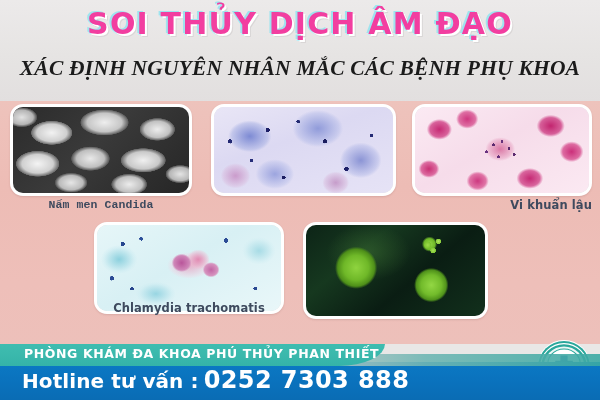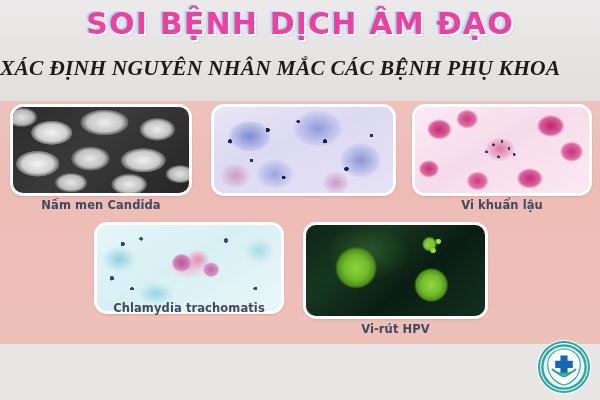--- a/index.html
+++ b/index.html
@@ -34,20 +34,21 @@
     -webkit-text-stroke:0px;
     text-shadow:
        -2px -1px 0 #9fe4ef,
         2px  2px 0 #ffffff,
         3px  3px 0 #d9d6d6,
        -1px  1px 0 #bff0f7;
     white-space:nowrap;
   }
   .title-sub {
     position:absolute; left:0; top:56px; width:600px;
+    text-align:center;
     font-family:"Liberation Serif", serif;
     font-style:italic;
     font-weight:bold;
     font-size:21.5px;
     letter-spacing:0.2px;
     color:#1b1b1b;
     white-space:nowrap;
   }
 
   
@@ -73,25 +74,25 @@
     font-family:"DejaVu Sans", sans-serif;
     font-weight:bold;
     font-size:11.5px;
     color:#3e4a5e;
     letter-spacing:.1px;
     white-space:nowrap;
   }
 
   
   #p-candida  { left:10px;  top:104px; width:182px; height:92px; }
-  #c-candida  { left:10px;  top:198px; width:182px; }
+  #c-candida  { left:10px;  top:198px; width:182px;font-family:Liberation Mono, monospace; }
   #p-trung    { left:211px; top:104px; width:185px; height:92px; }
   #c-trung    { left:211px; top:198px; width:185px; }
   #p-vikhuan  { left:412px; top:104px; width:180px; height:92px; }
-  #c-vikhuan  { left:412px; top:198px; width:180px; }
+  #c-vikhuan  { left:412px; top:198px; width:180px;text-align:right; }
 
   #p-chlamydia{ left:94px;  top:222px; width:190px; height:92px; }
   #c-chlamydia{ left:94px;  top:301px; width:190px; }
   #p-hpv      { left:303px; top:222px; width:185px; height:97px; }
   #c-hpv      { left:303px; top:322px; width:185px; }
 
   
   .tex-candida {
     background:
       radial-gradient(ellipse 26px 15px at 22% 30%, #f2f2f2 0%,#cfcfcf 58%,#6d6d6d 78%,rgba(0,0,0,0) 80%),
@@ -222,21 +223,21 @@
   
   .caption.occluded { z-index:1; }
   .footer { z-index:5; }
 </style>
 </head>
 <body>
 
 <div id="poster">
 
   <div class="header">
-    <div class="title-main">SOI BỆNH DỊCH ÂM ĐẠO</div>
+    <div class="title-main">SOI THỦY DỊCH ÂM ĐẠO</div>
     <div class="title-sub">XÁC ĐỊNH NGUYÊN NHÂN MẮC CÁC BỆNH PHỤ KHOA</div>
   </div>
 
   <div class="body-pink"></div>
 
   <div class="panel" id="p-candida">
     <div class="img tex-candida"></div>
   </div>
   <div class="caption" id="c-candida">Nấm men Candida</div>
 
@@ -250,22 +251,31 @@
   <div class="caption" id="c-vikhuan">Vi khuẩn lậu</div>
 
   <div class="panel" id="p-chlamydia">
     <div class="img tex-chlamydia"></div>
   </div>
   <div class="caption occluded" id="c-chlamydia">Chlamydia trachomatis</div>
 
   <div class="panel" id="p-hpv">
     <div class="img tex-hpv"></div>
   </div>
-  <div class="caption" id="c-hpv">Vi-rút HPV</div>
-
+
+  <div class="footer">
+    <div class="footer-blue"></div>
+    <div class="footer-teal2"></div>
+    <div class="footer-teal">
+      <div class="clinic-name">PHÒNG KHÁM ĐA KHOA PHÚ THỦY PHAN THIẾT</div>
+    </div>
+    <div class="hotline">
+      <span class="lbl">Hotline tư vấn :</span><span class="num">0252 7303 888</span>
+    </div>
+  </div>
 
   <svg class="logo" viewBox="0 0 56 56">
     <circle cx="28" cy="28" r="27" fill="#ffffff"></circle>
     <circle cx="28" cy="28" r="26" fill="#2aa79b"></circle>
     <circle cx="28" cy="28" r="20.5" fill="#eaf7f5"></circle>
     <path d="M28 10 C18 10 10 18 12 29 C14 40 22 45 28 46 C34 45 42 40 44 29 C46 18 38 10 28 10 Z" fill="#ffffff" stroke="#2aa79b" stroke-width="1.2"></path>
     <path d="M24.4 16.5 h7.2 v5.2 h5.2 v7.2 h-5.2 v5.2 h-7.2 v-5.2 h-5.2 v-7.2 h5.2 z" fill="#1766b3"></path>
     <path d="M16 30 q12 11 24 0" fill="none" stroke="#2aa79b" stroke-width="2.2"></path>
     <path d="M22 34 q6 7 12 0" fill="none" stroke="#2aa79b" stroke-width="1.6"></path>
     <circle cx="28" cy="28" r="23.4" fill="none" stroke="#ffffff" stroke-width="1.1"></circle>

